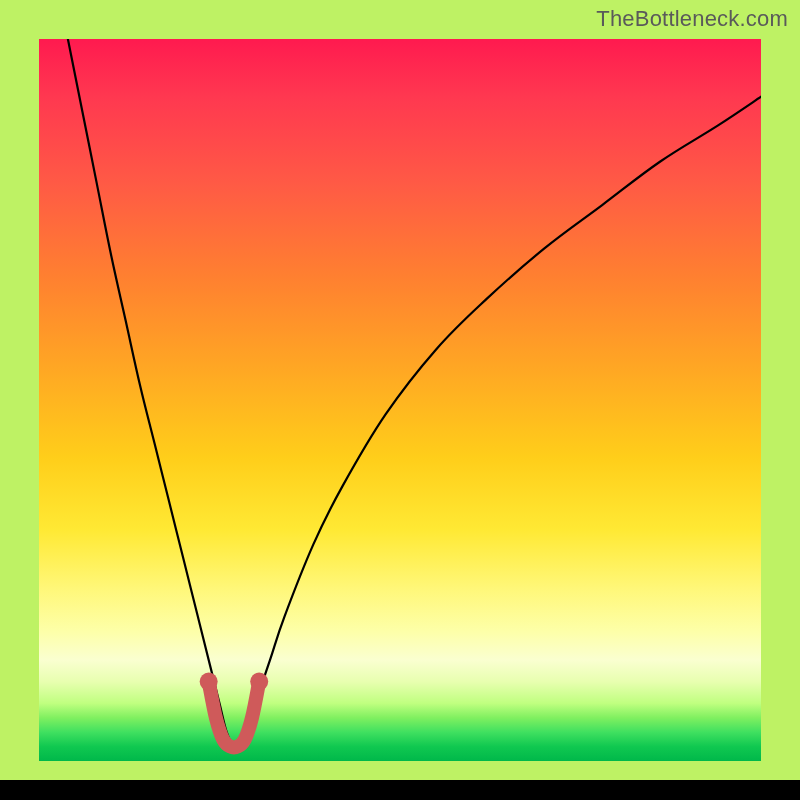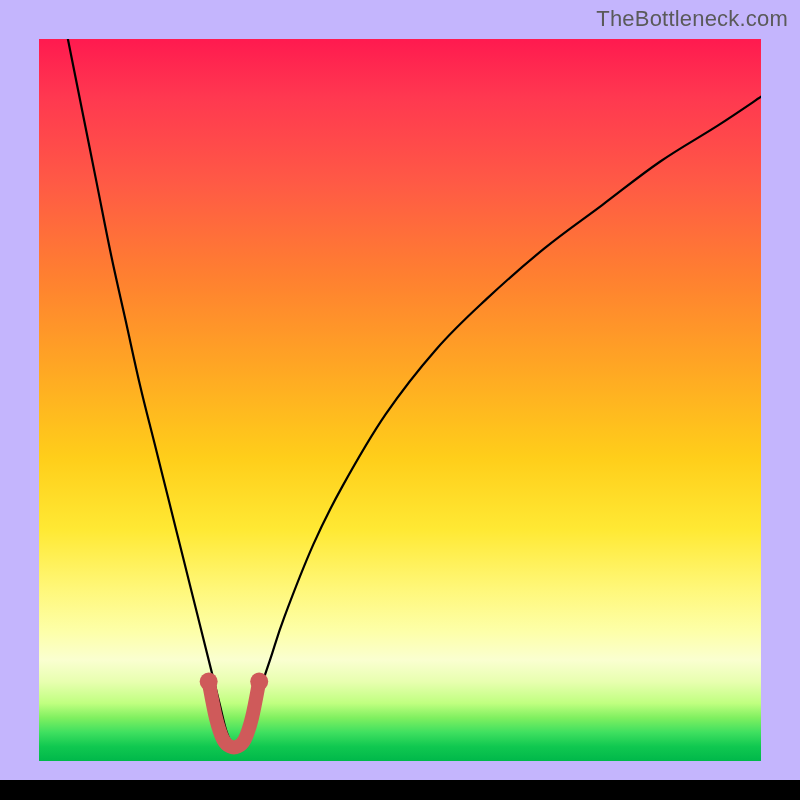--- a/index.html
+++ b/index.html
@@ -9,21 +9,21 @@
     height: 800px;
     background: #000;
     overflow: hidden;
   }
   .frame {
     position: absolute;
     left: 0;
     top: 0;
     width: 800px;
     height: 780px;
-    background: #c4b5fd;
+    background: #bef264;
   }
   .plot-area {
     position: absolute;
     left: 39px;
     top: 39px;
     width: 722px;
     height: 722px;
     overflow: hidden;
   }
   .gradient {

